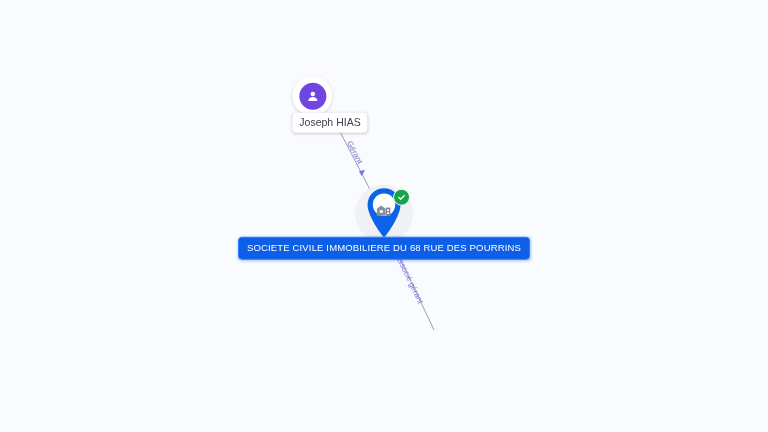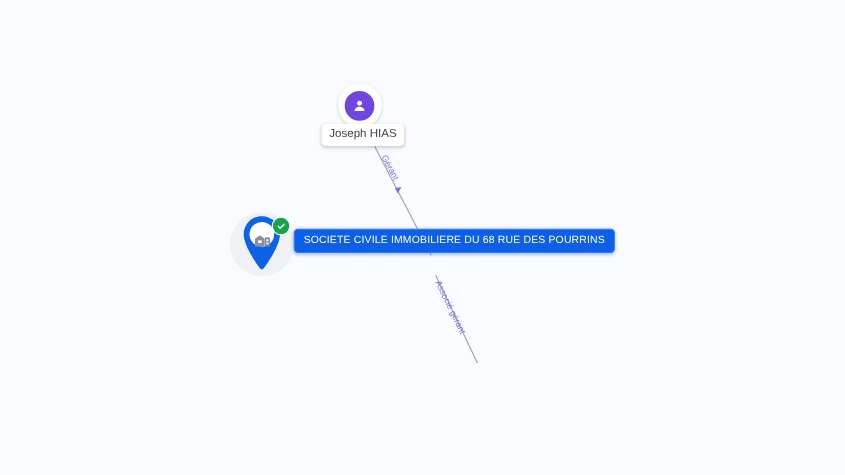--- a/index.html
+++ b/index.html
@@ -33,21 +33,20 @@
   
   .node {
     position: absolute;
     transform: translate(-50%, -50%);
   }
 
   
   .person-node {
     display: flex;
     flex-direction: column;
-    align-items: center;
   }
   .person-stack {
     position: relative;
     width: 46px;
     height: 40px;
   }
   .stack-ghost {
     position: absolute;
     top: 2px;
     width: 36px;
@@ -95,21 +94,21 @@
     border-radius: 4px;
     white-space: nowrap;
     box-shadow: 0 1px 3px rgba(40,45,70,0.22);
     position: relative;
     z-index: 4;
   }
 
   
   .company-node {
     display: flex;
-    flex-direction: row;
+    flex-direction: column;
     align-items: center;
   }
   .pin-halo {
     position: relative;
     width: 58px;
     height: 58px;
     border-radius: 50%;
     background: #f0f1f5;
     display: flex;
     align-items: flex-start;

